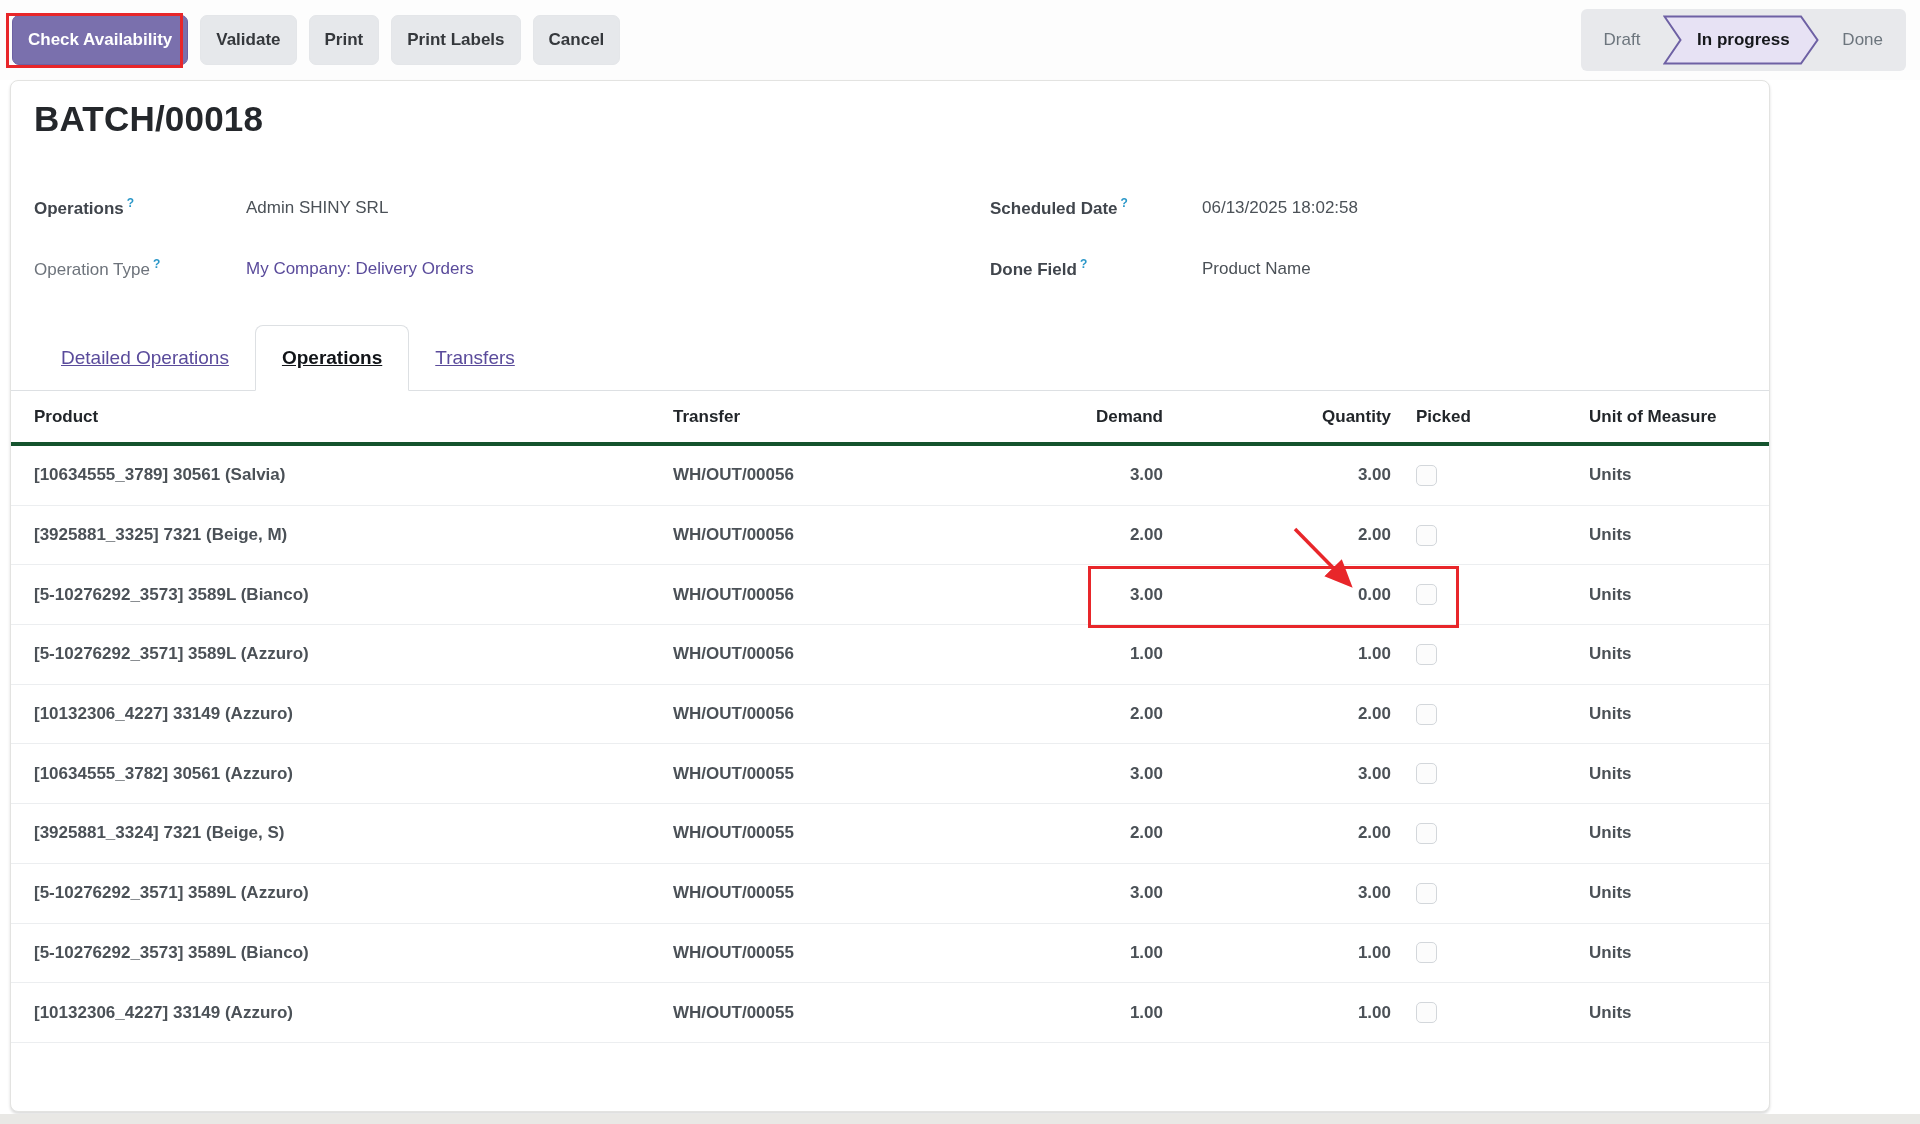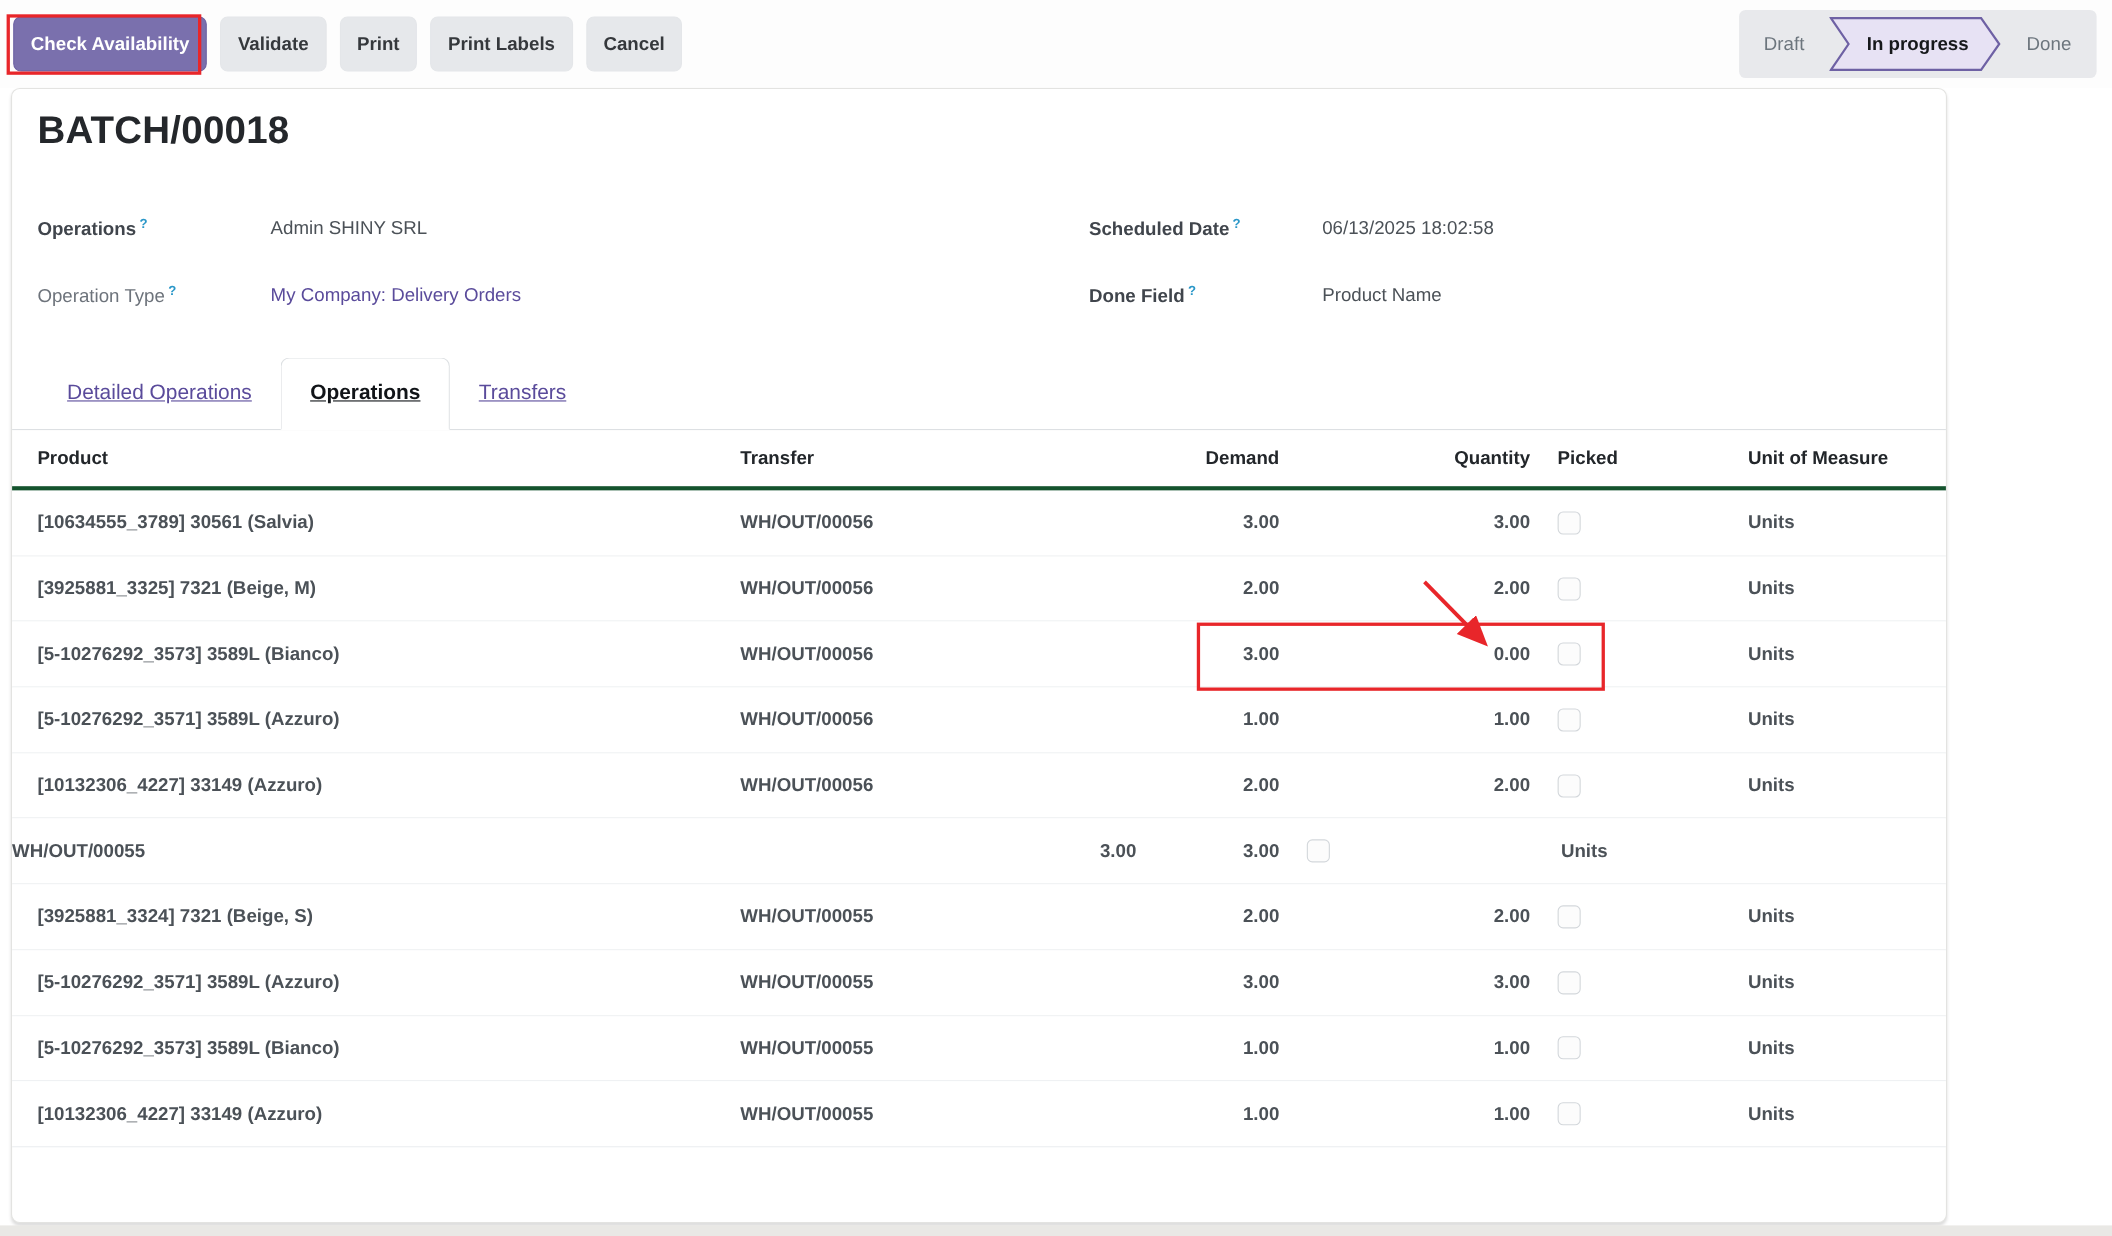--- a/index.html
+++ b/index.html
@@ -246,20 +246,21 @@
         <div class="c-product">[10132306_4227] 33149 (Azzuro)</div>
         <div class="c-transfer">WH/OUT/00056</div>
         <div class="c-demand">2.00</div>
         <div class="c-qty">2.00</div>
         <div class="c-picked">
           <div class="checkbox"></div>
         </div>
         <div class="c-uom">Units</div>
       </div>
       <div class="tr">
+        <div class="c-product">[10634555_3782] 30561 (Azzuro)</div>
         <div class="c-transfer">WH/OUT/00055</div>
         <div class="c-demand">3.00</div>
         <div class="c-qty">3.00</div>
         <div class="c-picked">
           <div class="checkbox"></div>
         </div>
         <div class="c-uom">Units</div>
       </div>
       <div class="tr">
         <div class="c-product">[3925881_3324] 7321 (Beige, S)</div>

